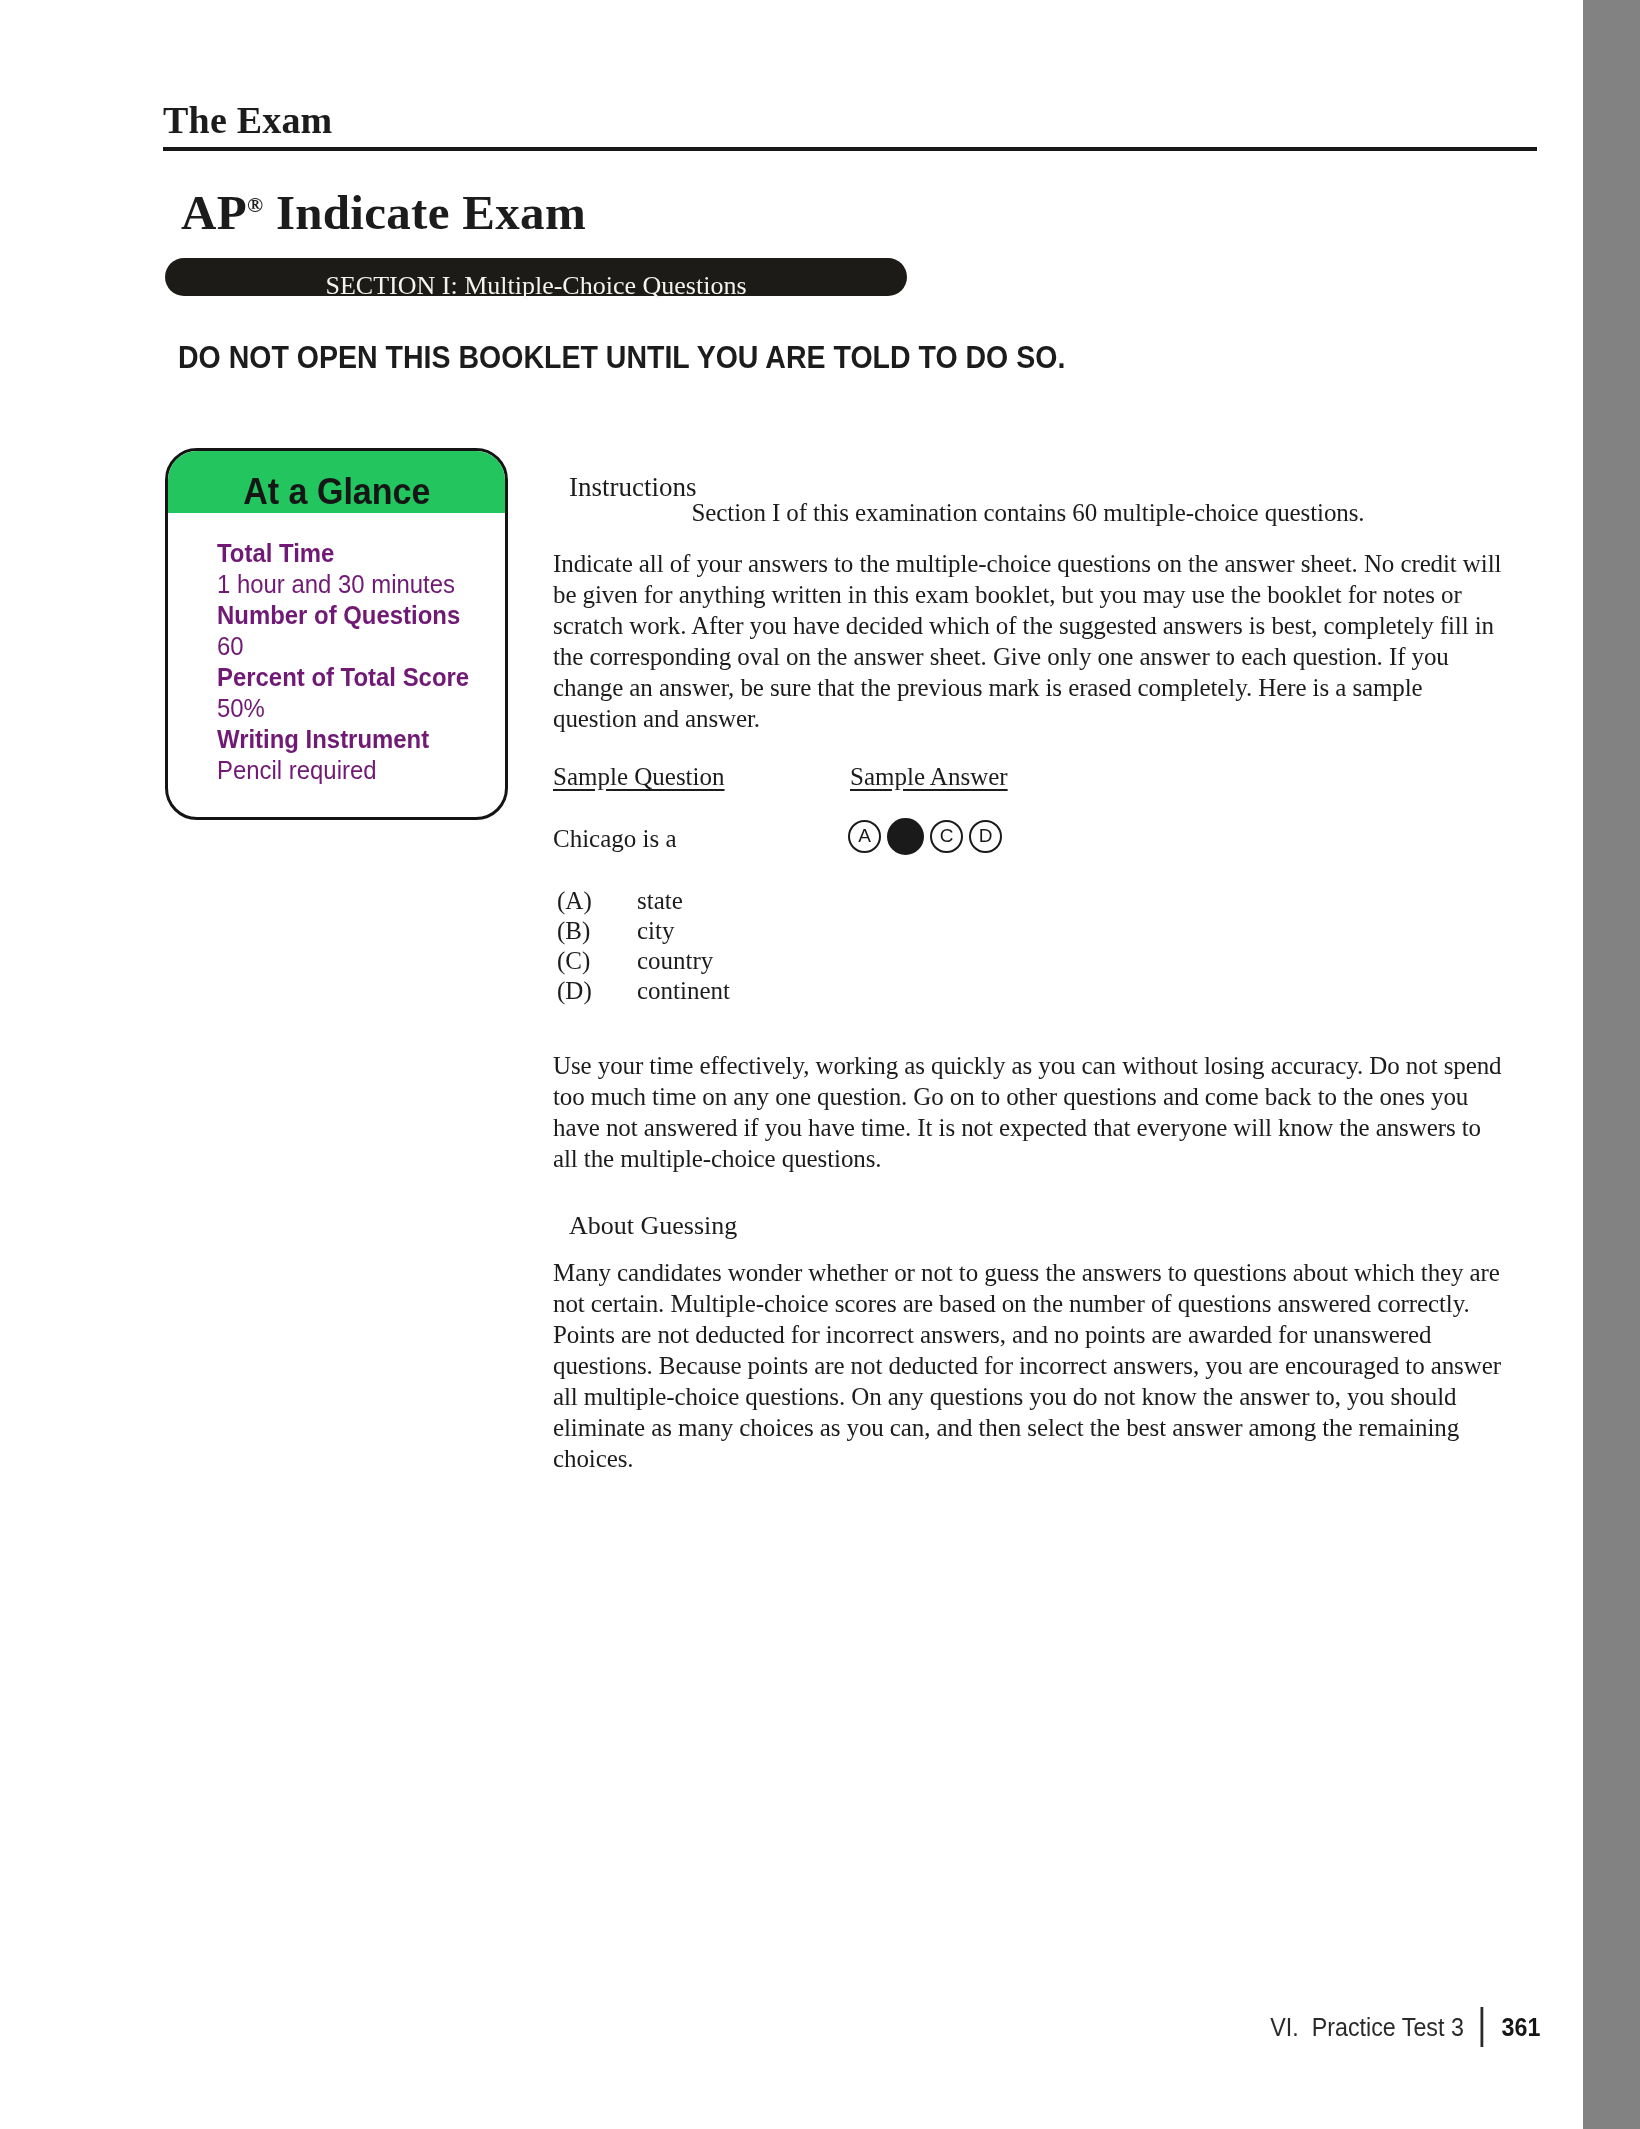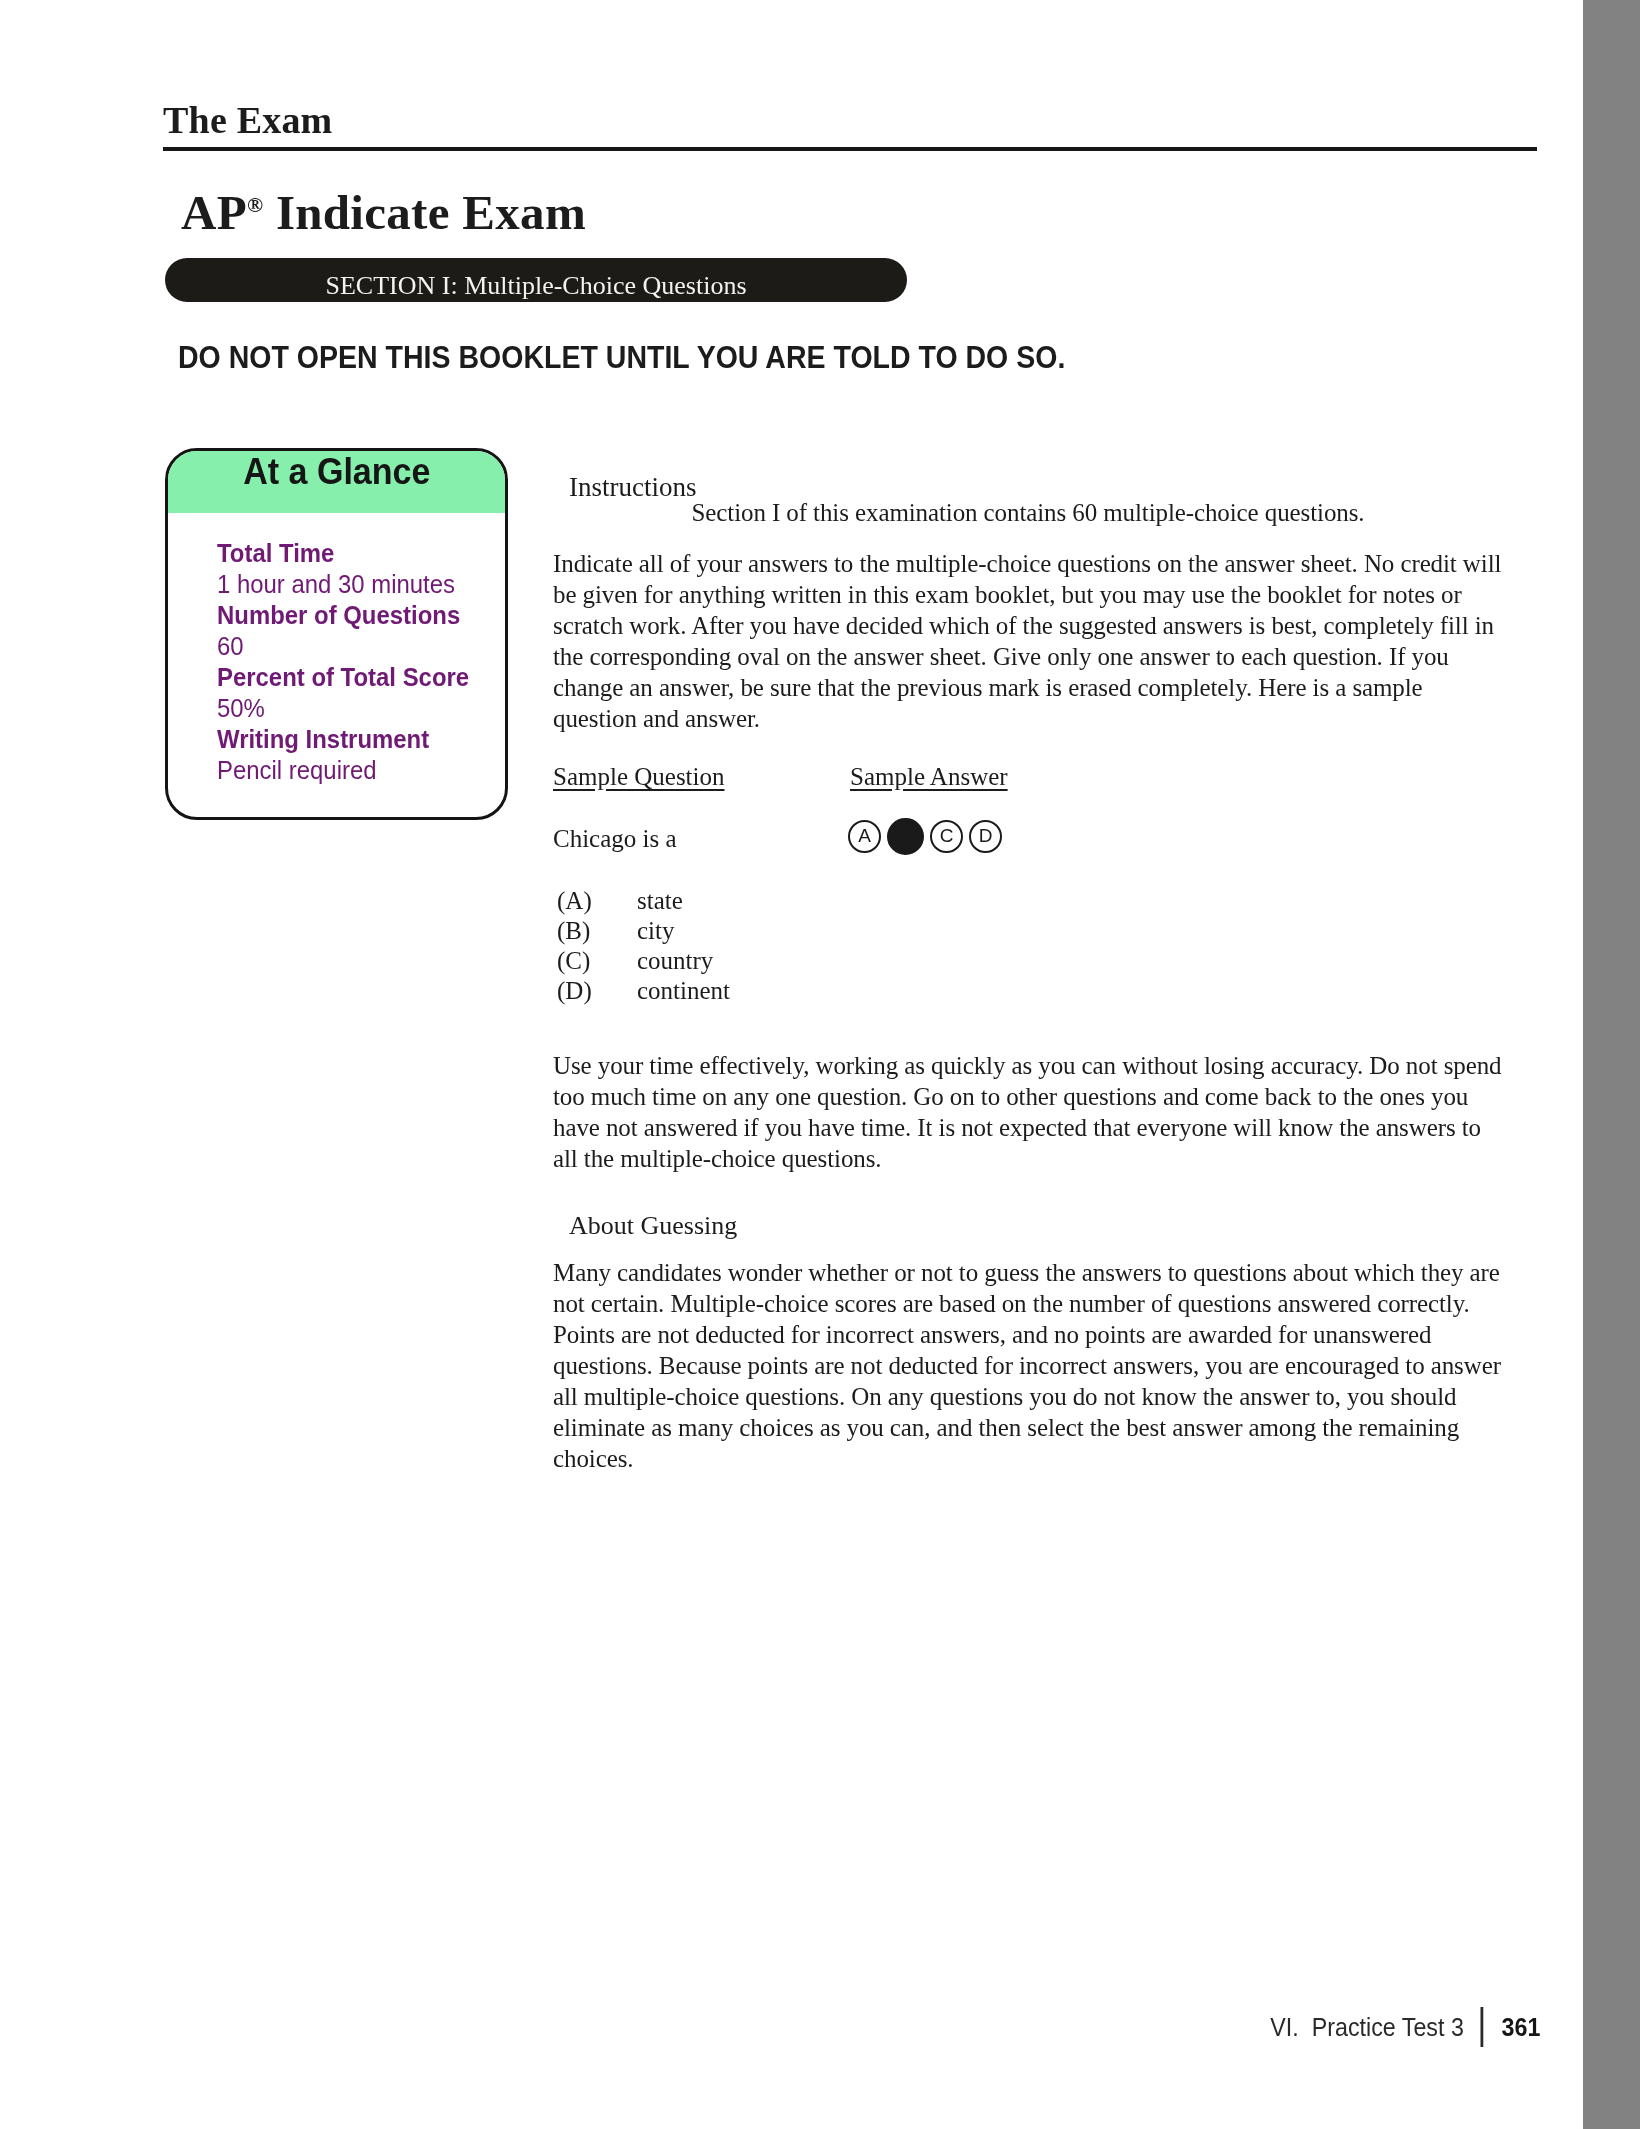--- a/index.html
+++ b/index.html
@@ -9,33 +9,33 @@
   }
   .side-band{position:absolute;top:0;right:0;width:57px;height:2129px;background:#828282;}
 
   .eyebrow{position:absolute;left:163px;top:98px;font-size:38px;font-weight:bold;letter-spacing:0.2px;}
   .rule{position:absolute;left:163px;top:147px;width:1374px;height:4px;background:#171717;}
 
   .ap-title{position:absolute;left:181px;top:184px;font-size:49px;font-weight:bold;margin:0;letter-spacing:0.3px;}
   .ap-title .reg{font-size:0.44em;vertical-align:super;line-height:0;}
 
   .section-pill{
-    position:absolute;left:165px;top:258px;width:742px;height:44px;border-radius:28px;
+    position:absolute;left:165px;top:258px;width:742px;height:38px;border-radius:28px;
     background:#1c1b17;color:#f4f3ee;font-size:26px;text-align:center;line-height:55px;
   }
 
   .warning{position:absolute;left:178px;top:340px;font-family:"Liberation Sans",sans-serif;font-weight:bold;font-size:31px;}
   .cond{display:inline-block;transform:scaleX(0.92);transform-origin:0 50%;white-space:nowrap;}
   .cond-c{display:inline-block;transform:scaleX(0.92);transform-origin:50% 50%;white-space:nowrap;}
 
   .glance-box{
     position:absolute;left:165px;top:448px;width:343px;height:372px;box-sizing:border-box;
     border:3.5px solid #141414;border-radius:32px;overflow:hidden;background:#fff;
   }
-  .glance-header{height:62px;background:#86efac;display:flex;align-items:flex-start;justify-content:center;}
+  .glance-header{height:62px;background:#22c55e;display:flex;align-items:flex-end;justify-content:center;}
   .glance-header .t{font-family:"Liberation Sans",sans-serif;font-weight:bold;font-size:37px;color:#161616;}
   .glance-body{padding:25px 8px 0 49px;font-family:"Liberation Sans",sans-serif;font-size:26px;line-height:31px;color:#701a75;}
   .glance-label{font-weight:bold;}
 
   .col{position:absolute;left:553px;top:0;width:950px;}
   .col > *{position:absolute;left:0;}
   .h-serif{font-size:27px;font-weight:normal;margin:16px;}
   .bodytext{font-size:25px;line-height:31px;margin:0;letter-spacing:-0.1px;width:950px;}
   .instr-h{top:456px;}
   .p1{top:497px;text-align:center;}

